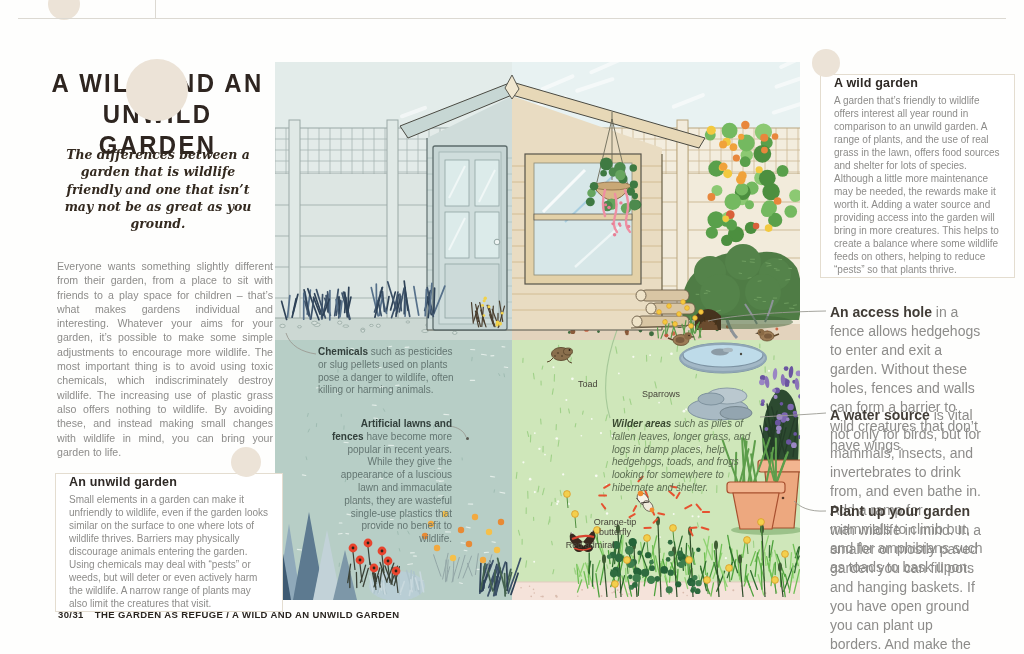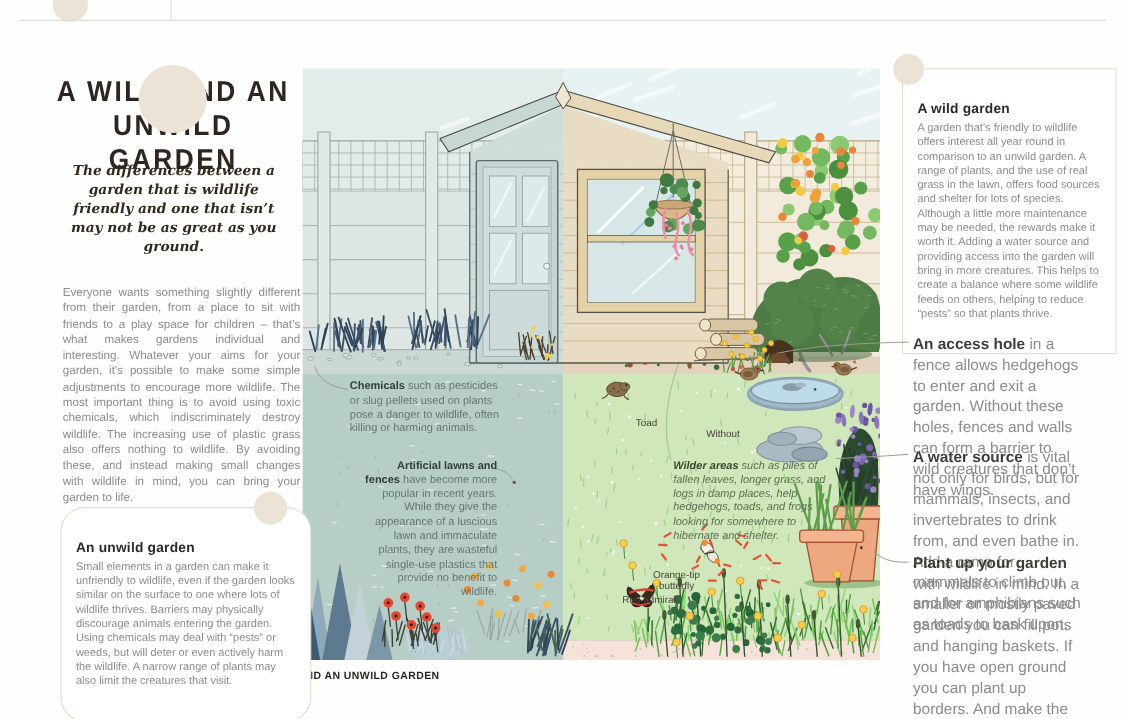--- a/index.html
+++ b/index.html
@@ -10,24 +10,24 @@
   
   .title-wrap{position:absolute;left:40px;top:68px;width:235px;text-align:center;transform:scaleX(.92);}
   .title-line{font-size:26px;font-weight:bold;letter-spacing:2.5px;color:var(--title-text,#2e2520);
               line-height:1.2;position:relative;z-index:2;}
   .standfirst{position:absolute;left:52px;top:146px;width:212px;text-align:center;
               font-family:"DejaVu Serif",serif;font-style:italic;font-weight:bold;
               font-size:12.5px;line-height:1.38;color:#33291f;z-index:2;}
   .intro{position:absolute;left:57px;top:259px;width:216px;text-align:justify;
          font-size:10.6px;line-height:1.35;color:var(--body-text,#8d8c8a);}
   .info-box{position:absolute;border:1px solid var(--box-border,#e4ddd0);background:#ffffff;
-            padding:29px 13px;z-index:2;}
+            padding:1px 13px;z-index:2;margin-top:12px;}
   .box-heading{font-size:12.5px;font-weight:bold;color:#2e2925;letter-spacing:.2px;margin:0 0 4px 0;}
   .box-body{font-size:10px;line-height:1.3;color:var(--body-text,#8d8c8a);margin:0;}
-  #unwild-box{left:55px;top:461px;width:200px;border-radius:22px;}
+  #unwild-box{left:55px;top:461px;width:200px;}
   #wild-box{left:820px;top:62px;width:167px;}
   
   .annotation{position:absolute;left:830px;width:153px;font-size:14px;line-height:1.36;
               color:var(--body-text,#8d8c8a);z-index:6;}
   .annotation strong{color:#413c36;}
   
   #illustration{position:absolute;left:275px;top:62px;width:525px;height:538px;z-index:1;}
   #leader-overlay{position:absolute;left:0;top:0;width:1024px;height:654px;z-index:5;pointer-events:none;}
   .illus-label{position:absolute;z-index:6;font-size:10px;line-height:1.28;color:#647672;}
   .illus-label strong{color:#323f3b;}
@@ -1412,21 +1412,21 @@
   </div>
   <div class="illus-label" style="left:330px;top:418px;width:122px;text-align:right;">
     <strong>Artificial lawns and fences</strong>
     <span>have become more popular in recent years. While they give the appearance of a luscious lawn and immaculate plants, they are wasteful single-use plastics that provide no benefit to wildlife.</span>
   </div>
   <div class="illus-label green" style="left:612px;top:418px;width:142px;">
     <strong>Wilder areas</strong>
     <span>such as piles of fallen leaves, longer grass, and logs in damp places, help hedgehogs, toads, and frogs looking for somewhere to hibernate and shelter.</span>
   </div>
   <div class="small-label" style="left:578px;top:347px;">Toad</div>
-  <div class="small-label" style="left:642px;top:357px;">Without</div>
+  <div class="small-label" style="left:642px;top:357px;">Sparrows</div>
   <div class="small-label" style="left:586px;top:485px;width:58px;text-align:center;">Orange-tip butterfly</div>
   <div class="small-label" style="left:561px;top:508px;width:58px;text-align:center;">Red admiral</div>
 
   <div class="info-box" id="wild-box">
     <p class="box-heading">A wild garden</p>
     <p class="box-body">A garden that’s friendly to wildlife offers interest all year round in comparison to an unwild garden. A range of plants, and the use of real grass in the lawn, offers food sources and shelter for lots of species. Although a little more maintenance may be needed, the rewards make it worth it. Adding a water source and providing access into the garden will bring in more creatures. This helps to create a balance where some wildlife feeds on others, helping to reduce “pests” so that plants thrive.</p>
   </div>
   <div class="accent-circle" style="left:812px;top:49px;width:28px;height:28px;z-index:3;"></div>
 
   <div class="annotation" style="top:303px;">

